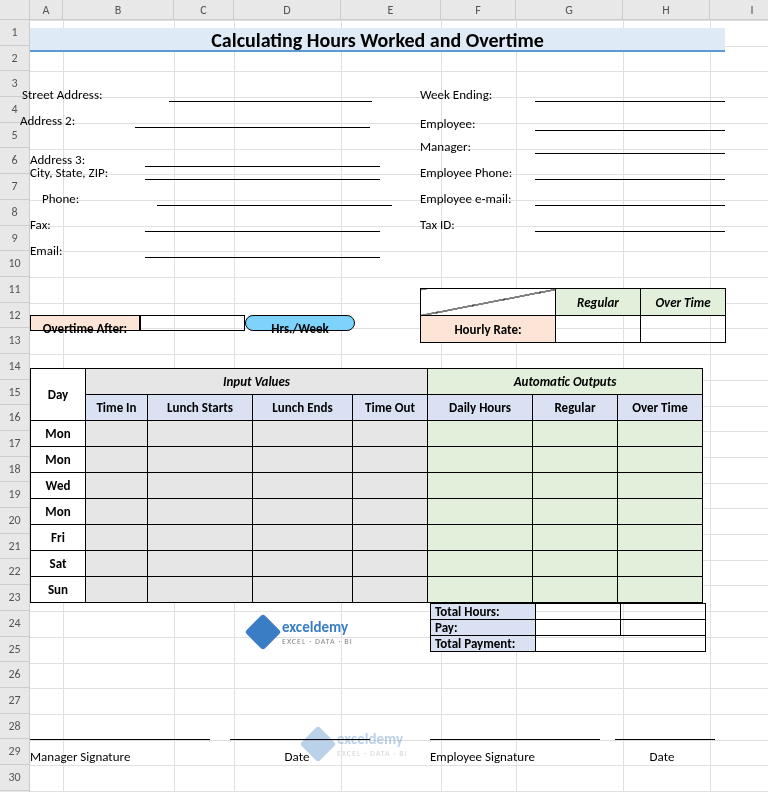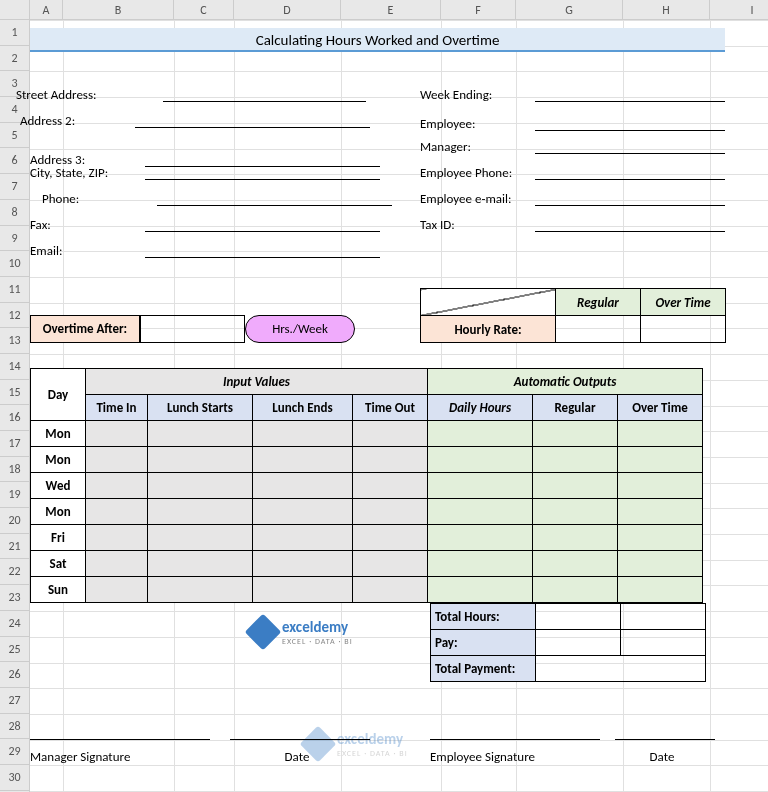--- a/index.html
+++ b/index.html
@@ -58,22 +58,22 @@
 .gridline.h { height: 1px; left: 0; right: 0; }
 .gridline.v { width: 1px; top: 0; bottom: 0; }
 
 .title-row {
   position: absolute;
   left: 30px; top: 28px;
   width: 695px;
   height: 24px;
   background: #deeaf6;
   text-align: center;
-  font-weight: normal;
-  font-size: 15px;
+  font-weight: bold;
+  font-size: 20px;
   line-height: 24px;
   border-bottom: 2px solid #5b9bd5;
 }
 
 .field-row {
   position: absolute;
   height: 22px;
   display: flex;
   align-items: flex-end;
 }
@@ -87,27 +87,27 @@
   height: 18px;
 }
 
 .ot-box {
   position: absolute;
   left: 30px; top: 315px;
   display: flex;
 }
 .ot-box > div {
   border: 1px solid #000;
-  height: 28px;
+  height: 16px;
   line-height: 26px;
   text-align: center;
 }
 .ot-l { width: 110px; font-weight: bold; background: #fce4d6; border-right: none; }
 .ot-m { width: 105px; border-right: none; }
-.ot-r { width: 110px; font-weight: normal; background: #f0abfc; border-radius: 14px; }
+.ot-r { width: 110px; font-weight: bold; background: #7dd3fc; border-radius: 14px; }
 
 .rate-box {
   position: absolute;
   left: 420px; top: 288px;
 }
 .rate-box table { border-collapse: collapse; }
 .rate-box td {
   border: 1px solid #000;
   height: 27px;
   text-align: center;
@@ -133,32 +133,32 @@
 .sect-iv { background: #e7e6e6; font-weight: bold; font-style: italic; }
 .sect-ao { background: #e2efda; font-weight: bold; font-style: italic; }
 .hdr { background: #d9e1f2; font-weight: bold; height: 26px; }
 .day-cell { background: #fff; font-weight: bold; width: 55px; }
 .iv-cell { background: #e7e6e6; }
 .ao-cell { background: #e2efda; }
 .c-timein { width: 62px; }
 .c-ls { width: 105px; }
 .c-le { width: 100px; }
 .c-to { width: 75px; }
-.c-dh { width: 105px; font-style: italic; }
+.c-dh { width: 105px; }
 .c-reg { width: 85px; }
 .c-ot { width: 85px; }
 
 .totals {
   position: absolute;
   left: 430px; top: 603px;
   border-collapse: collapse;
 }
 .totals td {
   border: 1px solid #000;
-  height: 26px;
+  height: 16px;
 }
 .tot-lbl { background: #d9e1f2; font-weight: bold; width: 105px; padding-left: 4px;}
 .tot-v1 { width: 85px; }
 .tot-v2 { width: 85px; }
 
 .logo1 {
   position: absolute;
   left: 250px; top: 618px;
   display: flex;
   align-items: center;
@@ -466,21 +466,21 @@
 <div class="sig-row" style="left:430px; top:716px; width:295px;">
   <div class="sig-line" style="width:170px;"></div>
   <div style="width:15px;"></div>
   <div class="sig-line" style="width:100px;"></div>
 </div>
 <div class="sig-row" style="left:430px; top:740px; width:295px;">
   <div class="sig-lbl" style="width:185px;">Employee Signature</div>
   <div class="sig-lbl" style="width:100px; text-align:center;">Date</div>
 </div>
 
-<div class="field-row" style="left: 16px; top: 80px; width: 350px; gap: 32px;">
+<div class="field-row" style="left: 22px; top: 80px; width: 350px; gap: 32px;">
     <div class="field-label">Street Address:</div>
     <div class="field-line"></div>
   </div>
 <div class="field-row" style="left: 20px; top: 106px; width: 350px;">
     <div class="field-label">Address 2:</div>
     <div class="field-line"></div>
   </div>
 <div class="field-row" style="left: 30px; top: 124px; width: 350px; margin-top: 21px;">
     <div class="field-label">Address 3:</div>
     <div class="field-line"></div>

